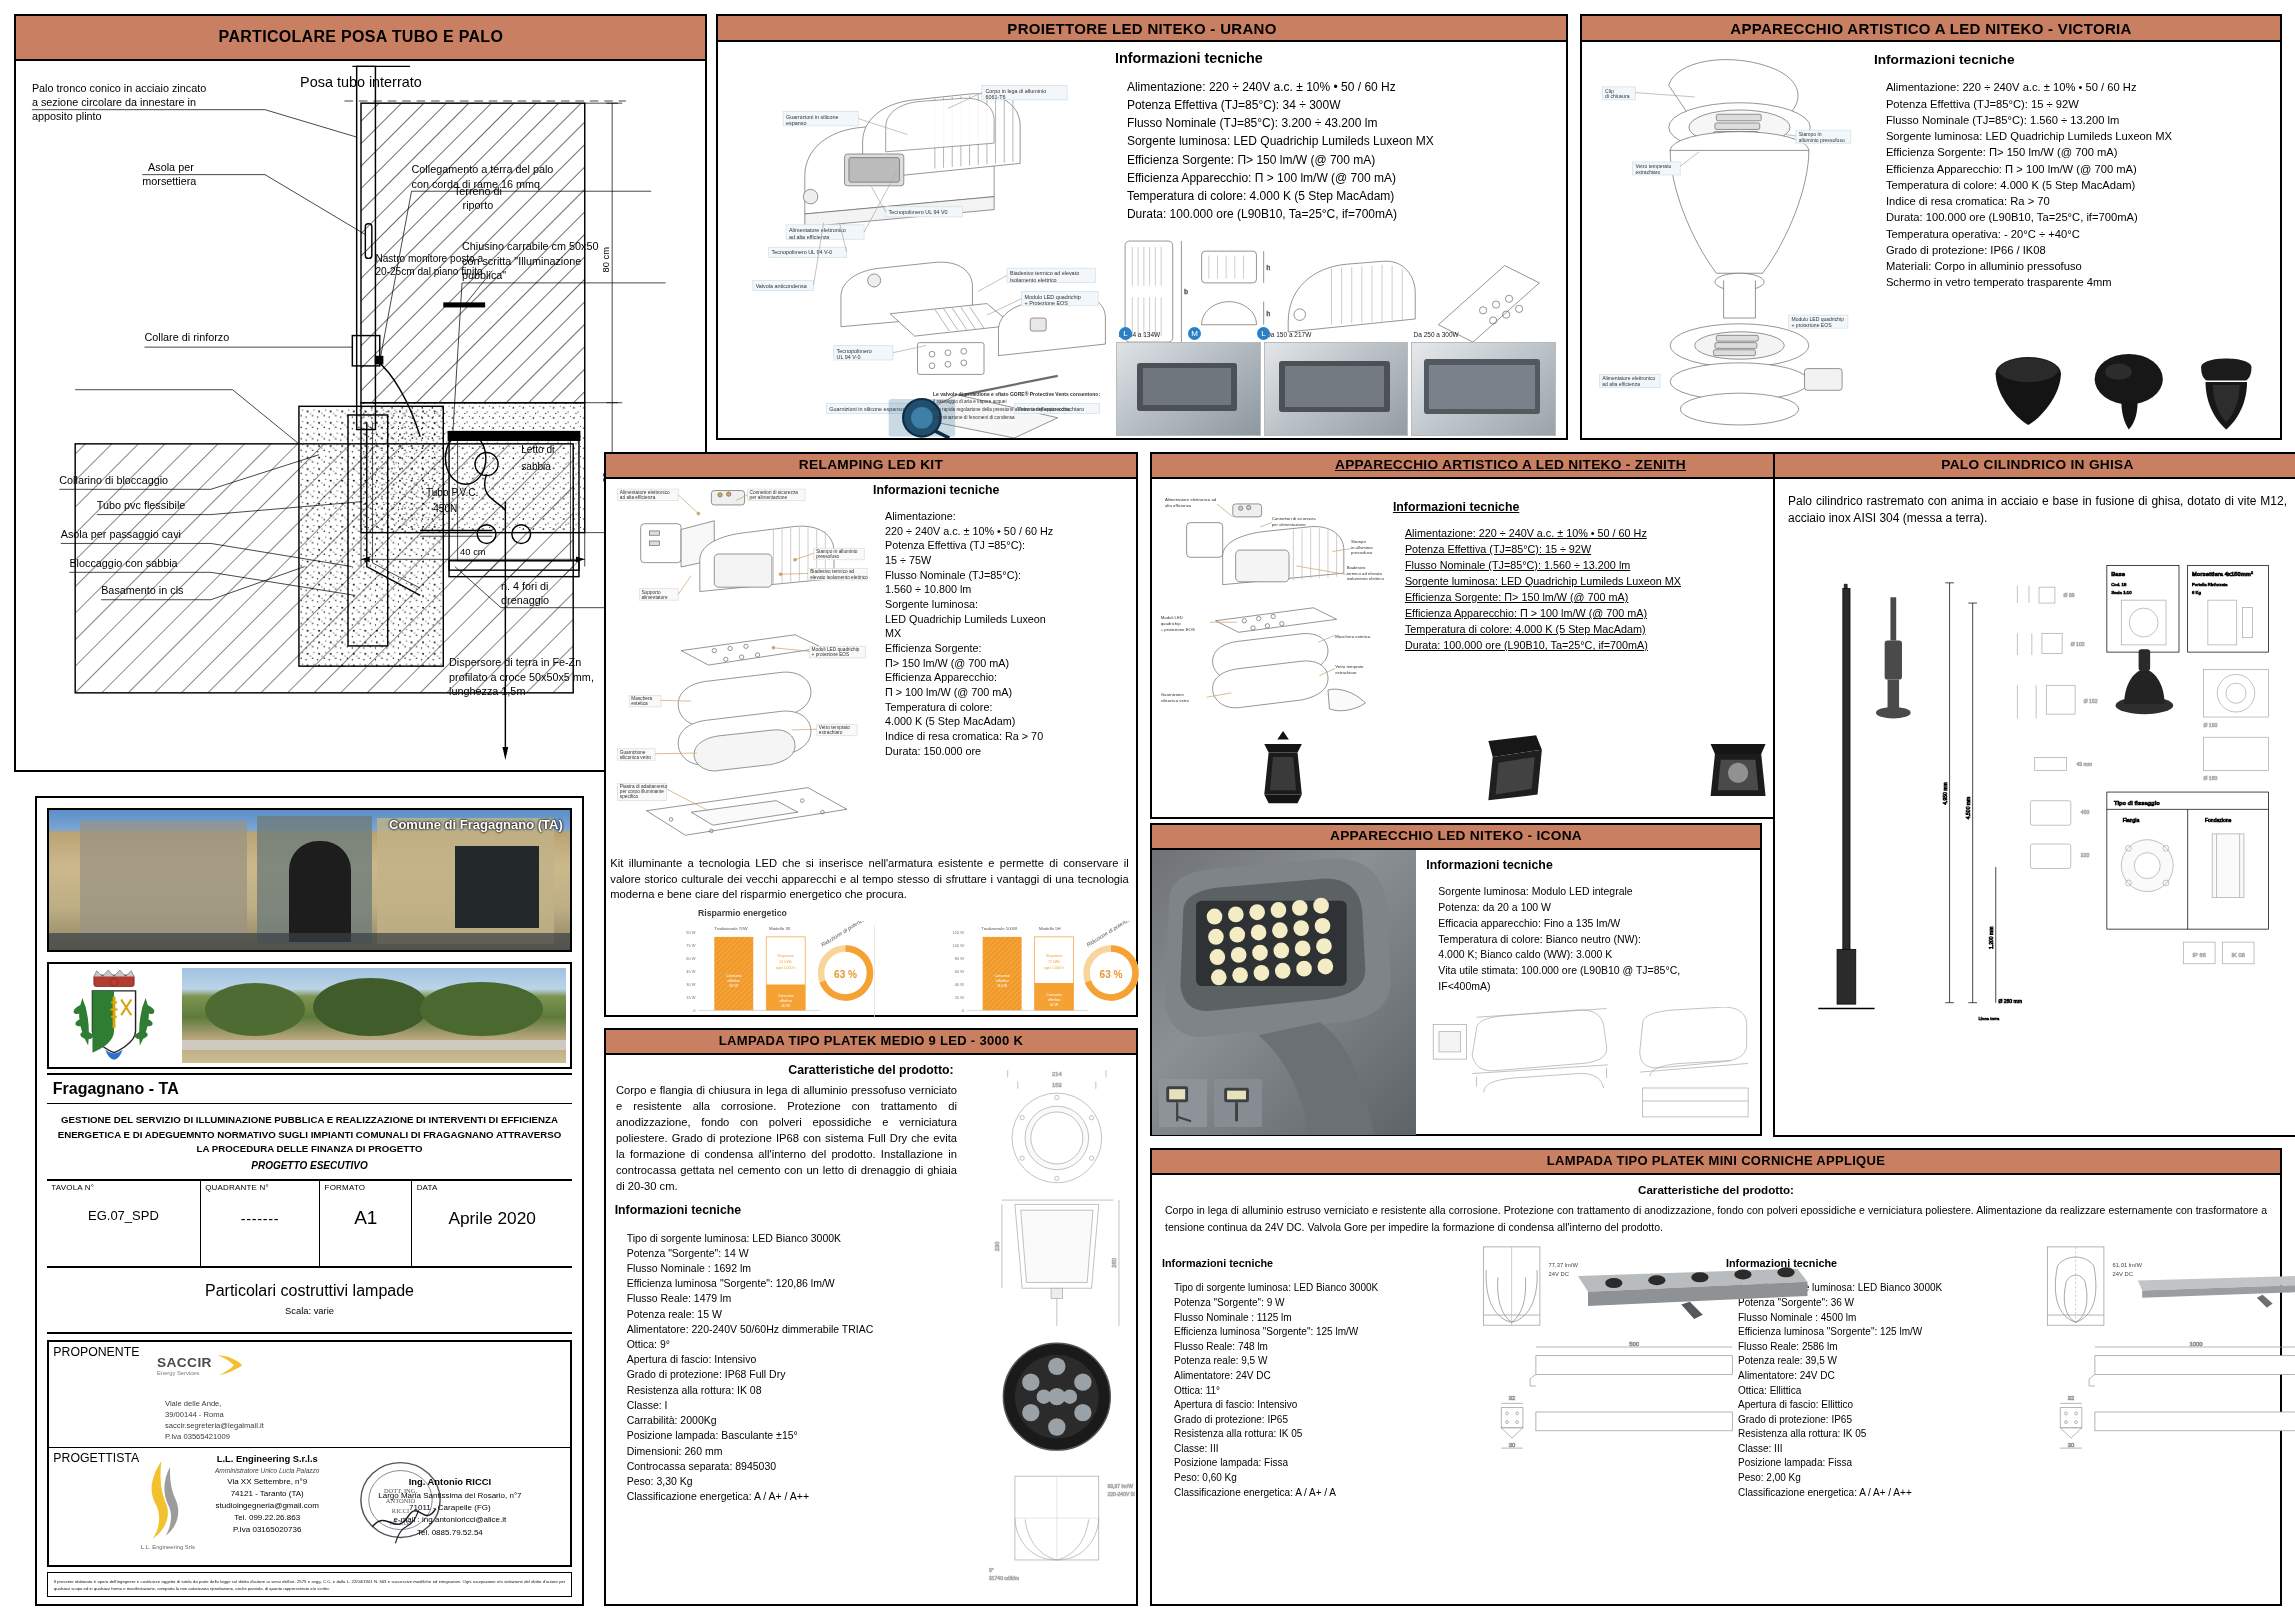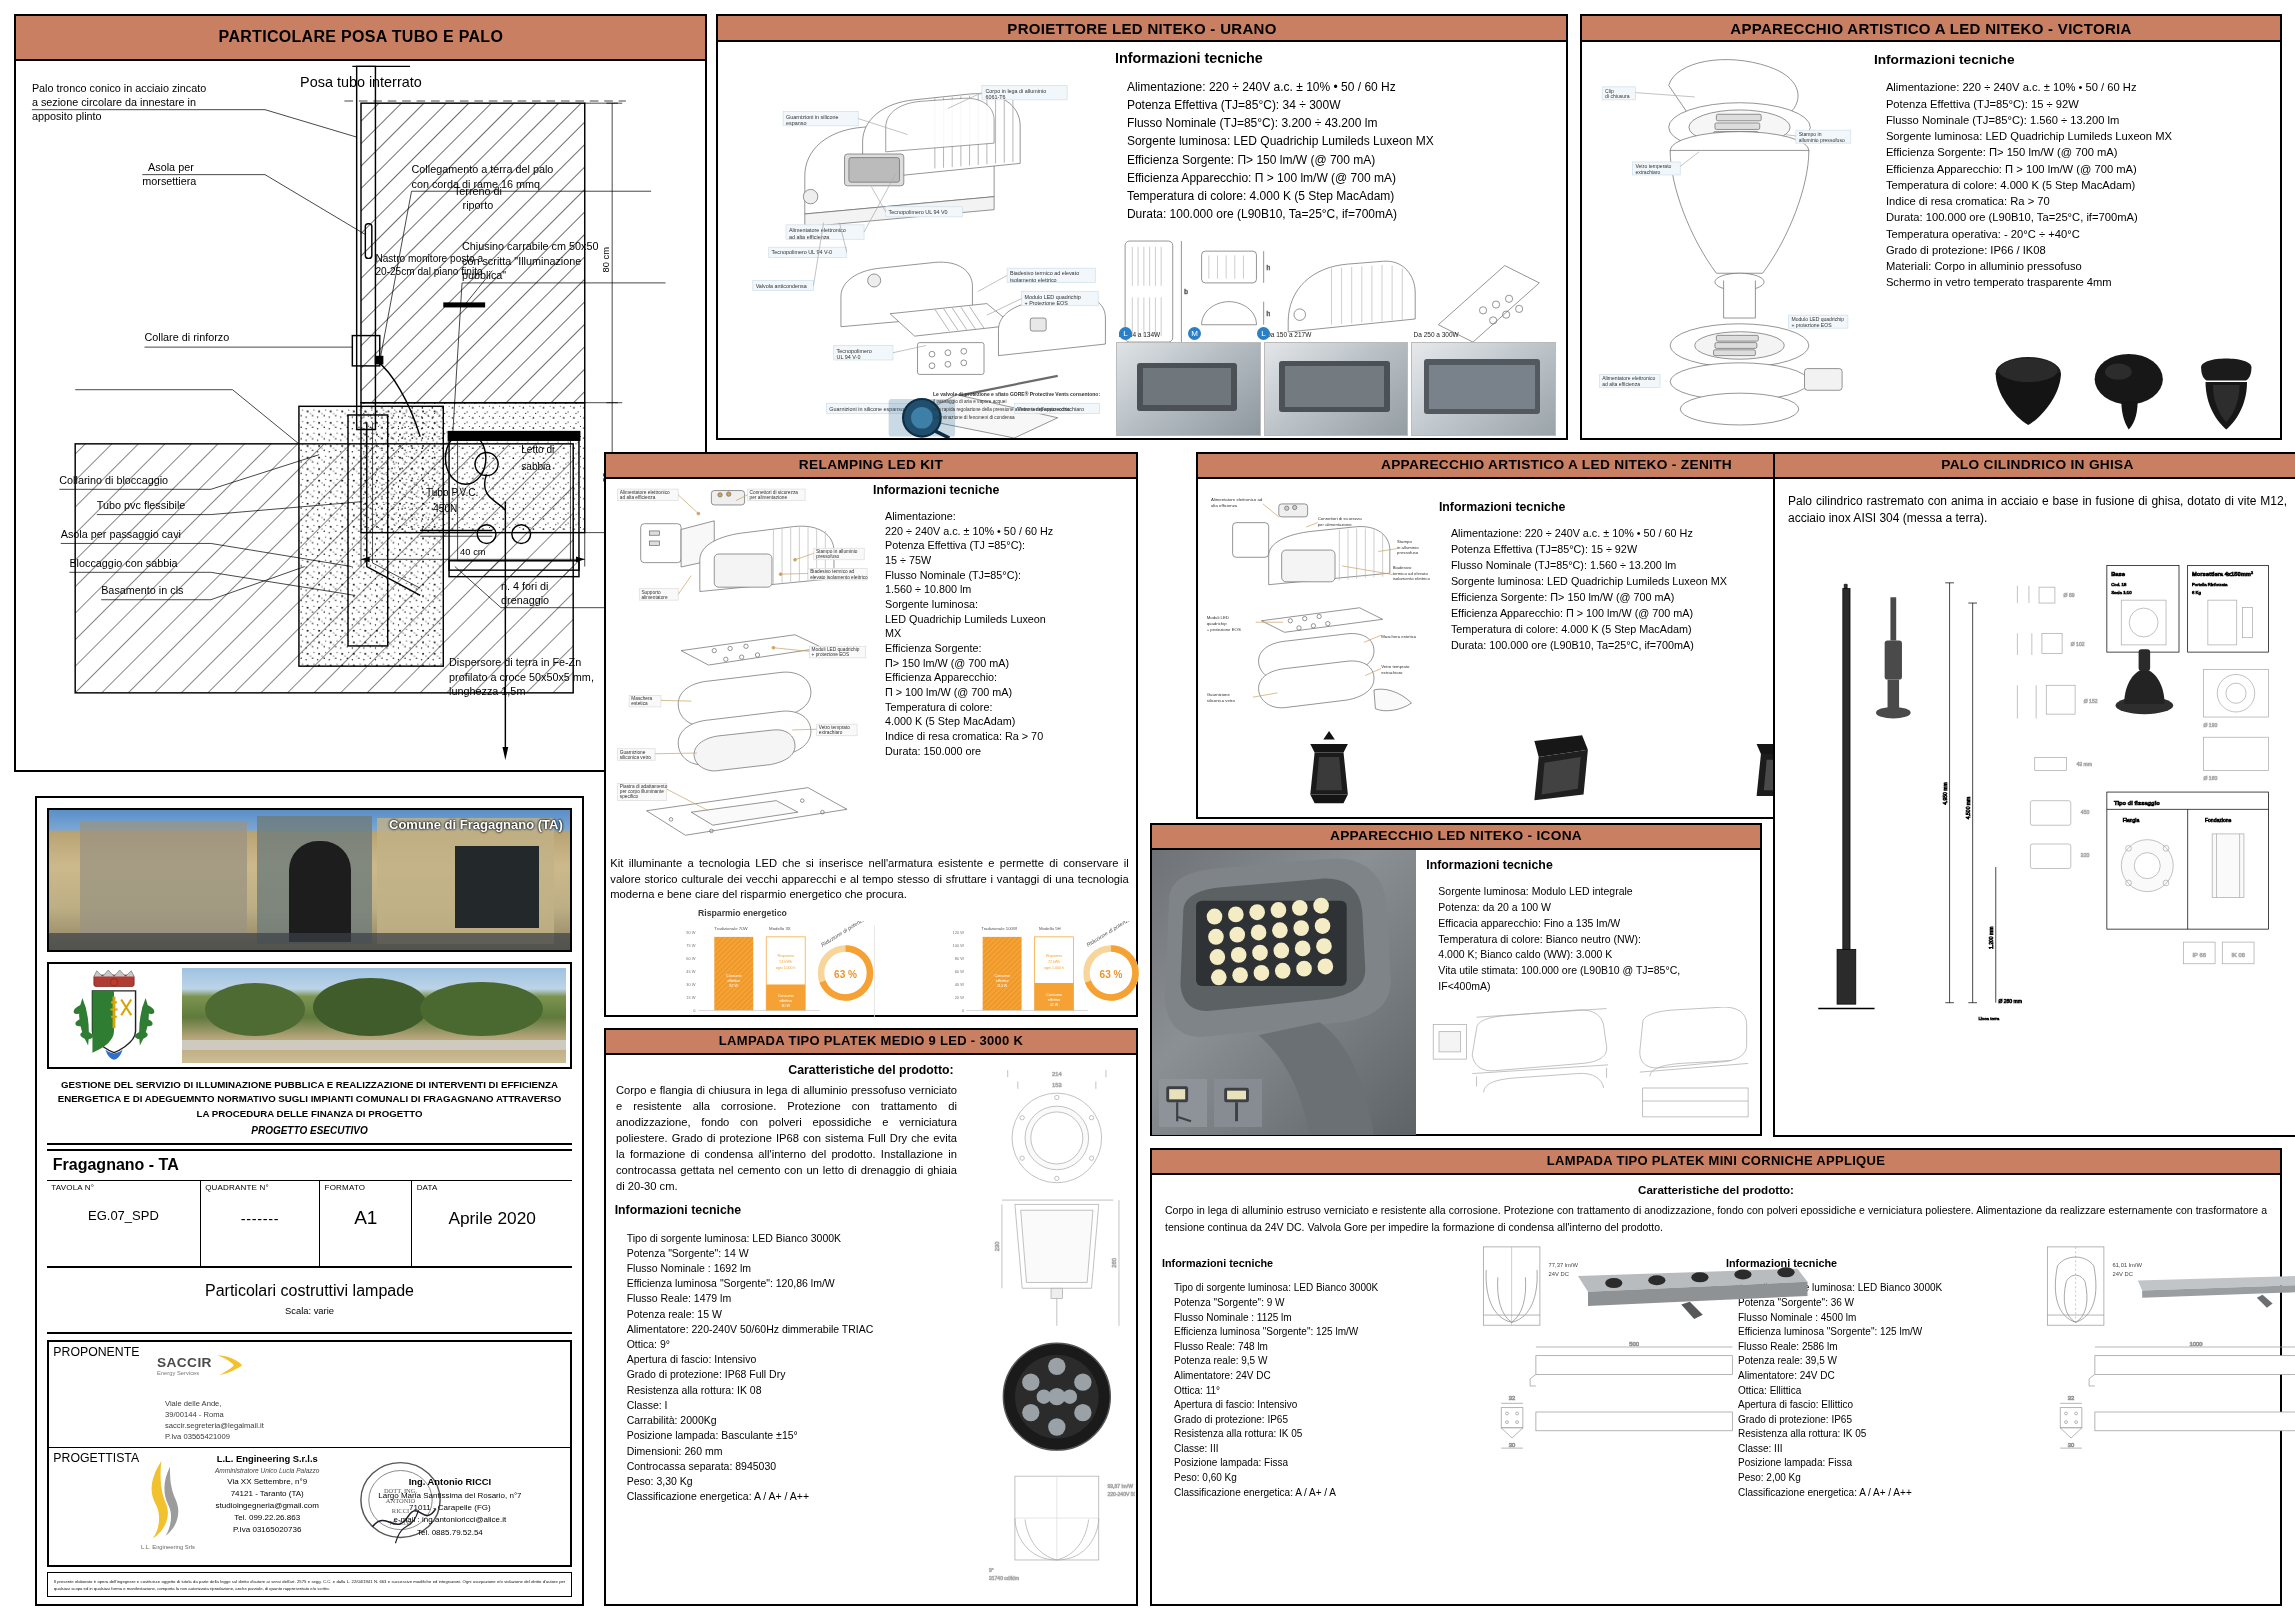--- a/index.html
+++ b/index.html
@@ -255,27 +255,27 @@
       <div style="flex:1; margin:4.3px;
            background:linear-gradient(180deg,#9fc2e0 0%,#bcd4e8 22%,#7c9450 30%,#5f7a3c 52%,#b7a57c 74%,#cbbd94 100%);
            position:relative; overflow:hidden;">
         <div style="position:absolute; left:6%; top:16%; width:26%; height:56%; background:#4e6b33; border-radius:50%;"></div>
         <div style="position:absolute; left:34%; top:10%; width:30%; height:62%; background:#3f5c2a; border-radius:50%;"></div>
         <div style="position:absolute; left:62%; top:14%; width:32%; height:58%; background:#4a6930; border-radius:50%;"></div>
         <div style="position:absolute; left:0; bottom:14%; width:100%; height:10%; background:#cfcac0;"></div>
       </div>
     </div>
 
+    <div style="margin:4.3px 10px 0 10px; border-top:2.2px solid #000; padding:4.3px 5.8px 5.8px 5.8px; border-bottom:1.4px solid #000;">
+      <span style="font-size:16px; font-weight:bold;">Fragagnano - TA</span>
+    </div>
+
     <div style="margin:0 10px; border-bottom:2.2px solid #000; padding:8.7px 8.7px 7.2px 8.7px;">
       <div style="text-align:center; font-size:9.7px; font-weight:bold; line-height:1.5;">GESTIONE DEL SERVIZIO DI ILLUMINAZIONE PUBBLICA E REALIZZAZIONE DI INTERVENTI DI EFFICIENZA ENERGETICA E DI ADEGUEMNTO NORMATIVO SUGLI IMPIANTI COMUNALI DI FRAGAGNANO ATTRAVERSO LA PROCEDURA DELLE FINANZA DI PROGETTO</div>
       <div style="text-align:center; font-size:10px; font-weight:bold; font-style:italic; margin-top:3.6px;">PROGETTO ESECUTIVO</div>
-    </div>
-
-    <div style="margin:4.3px 10px 0 10px; border-top:2.2px solid #000; padding:4.3px 5.8px 5.8px 5.8px; border-bottom:1.4px solid #000;">
-      <span style="font-size:16px; font-weight:bold;">Fragagnano - TA</span>
     </div>
 
     <div style="margin:0 10px; border-bottom:2.2px solid #000; display:flex; height:87px;">
       <div class="tbcell" style="flex:2.1; padding:2.9px 4.3px;">
         <div class="smallcap">TAVOLA N°</div>
         <div style="text-align:center; font-size:13px; margin-top:16px;">EG.07_SPD</div>
       </div>
       <div class="tbcell" style="flex:1.6; padding:2.9px 4.3px;">
         <div class="smallcap">QUADRANTE N°</div>
         <div style="text-align:center; font-size:14.4px; margin-top:19px; letter-spacing:0.7px;">-------</div>
@@ -892,21 +892,21 @@
               <path d="M700,38 A34,34 0 1,1 668,84" fill="none" stroke="#f5a133" stroke-width="9"></path>
               <text x="700" y="79" font-size="14" font-weight="bold" fill="#e8962e" text-anchor="middle">63 %</text>
               <text x="668" y="36" font-size="7.5" fill="#555" transform="rotate(-32 668 36)" font-style="italic">Riduzione di potenza</text>
             </g>
           </g>
         </svg>
       </div>
     </div>
   </div>
 
-  <div class="panel" style="left:1196px; top:452px; width:721px; height:367px;">
+  <div class="panel" style="left:1150px; top:452px; width:721px; height:367px;text-decoration:underline;">
     <div class="pbar" style="height:24.6px; font-size:13.7px;">APPARECCHIO ARTISTICO A LED NITEKO - ZENITH</div>
     <div class="pbody" style="height:338px;">
       <div style="display:flex; height:246px;">
         <div style="width:238px;">
           <svg width="238" height="246" viewBox="0 0 330 340">
             <g class="gray">
               <rect x="48" y="60" width="50" height="48" rx="5" fill="#fff"></rect>
               <rect x="112" y="34" width="40" height="18" rx="4" fill="#efefef"></rect>
               <circle cx="123" cy="40" r="3" fill="#ccc"></circle>
                 <circle cx="134" cy="39" r="3" fill="#ccc"></circle>

